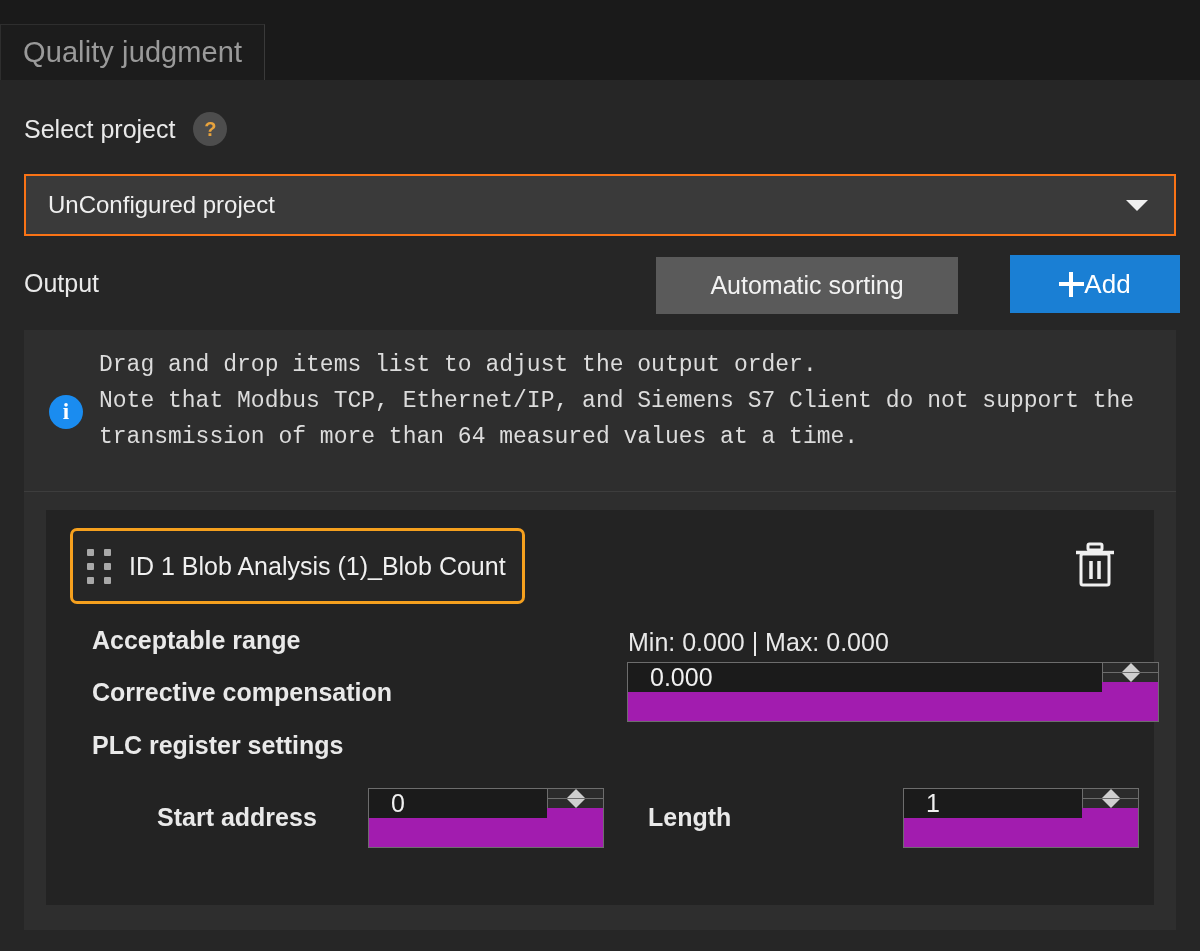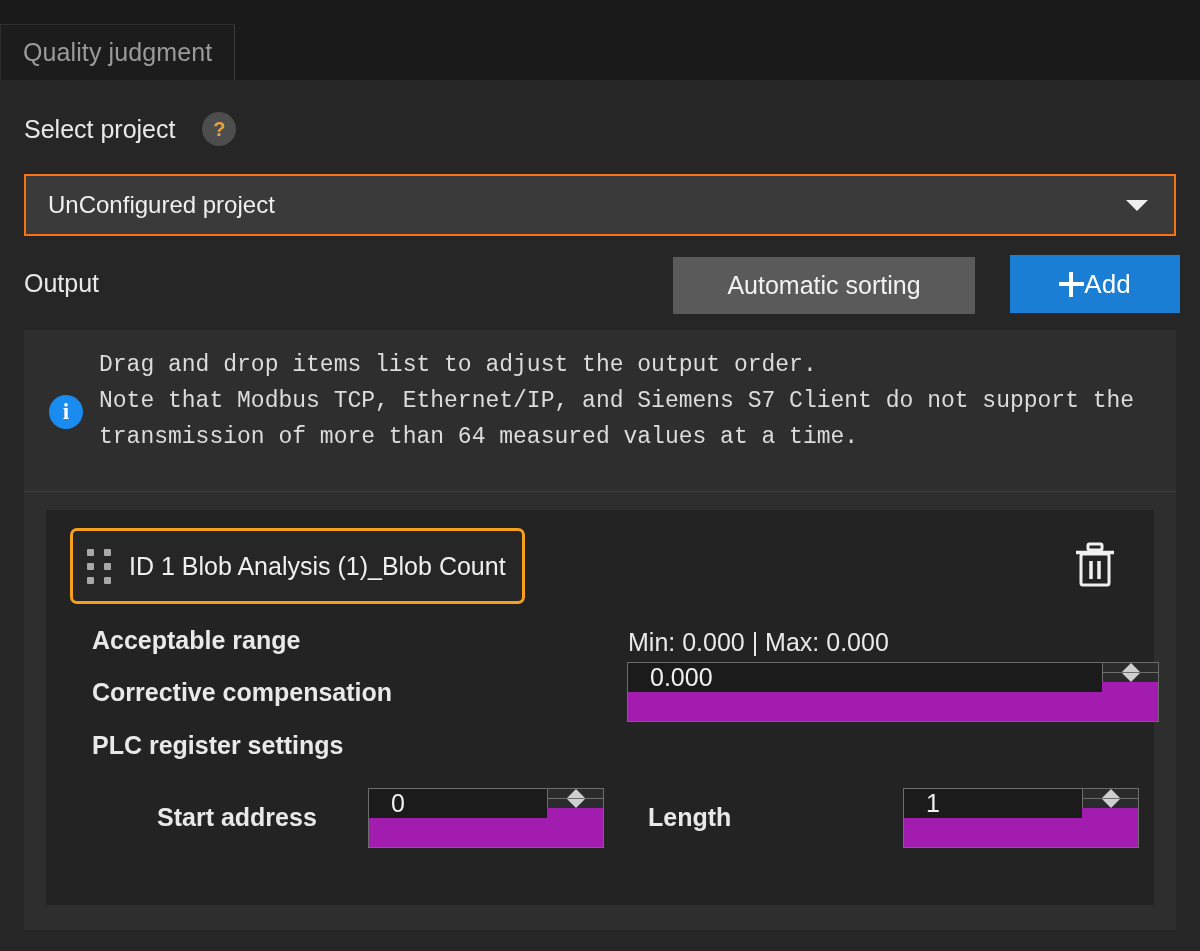--- a/index.html
+++ b/index.html
@@ -14,21 +14,21 @@
   
   .tabbar {
     position: absolute; left: 0; top: 0; width: 1200px; height: 80px;
     background: #1a1a1a;
     display: flex; align-items: flex-end;
   }
   .tab {
     height: 56px;
     padding: 0 22px;
     display: flex; align-items: center; justify-content: center;
-    font-size: 25px;
+    font-size: 29px;
     letter-spacing: .1px;
     cursor: default;
     border-top: 1px solid #2e2e2e;
   }
   .tab.inactive {
     background: #1c1c1c;
     color: #9a9a9a;
     border-right: 1px solid #3a3a3a;
     border-left: 1px solid #2e2e2e;
   }
@@ -36,21 +36,21 @@
     background: #2b2b2b;
     color: #f2f2f2;
     border-right: 1px solid #3a3a3a;
   }
 
   
   .page { position: absolute; left: 0; top: 80px; width: 1200px; height: 871px; background: #262626; }
 
   .label-row {
     position: absolute; left: 24px; top: 32px;
-    display: flex; align-items: center; gap: 27px;
+    display: flex; align-items: center; gap: 18px;
   }
   .label-row .txt { font-size: 25px; color: #e9e9e9; }
   .help-icon {
     width: 34px; height: 34px; border-radius: 50%;
     background: #4d4d4d; color: #e8a33d;
     display: flex; align-items: center; justify-content: center;
     font-size: 20px; font-weight: bold;
   }
 
   
@@ -64,21 +64,21 @@
   .caret {
     width: 0; height: 0; margin-right: 26px;
     border-left: 11px solid transparent;
     border-right: 11px solid transparent;
     border-top: 11px solid #f0f0f0;
   }
 
   
   .output-label { position: absolute; left: 24px; top: 189px; font-size: 25px; color: #e9e9e9; }
   .btn-sort {
-    position: absolute; left: 673px; top: 177px; width: 302px; height: 57px;
+    position: absolute; left: 656px; top: 177px; width: 302px; height: 57px;
     background: #5a5a5a; border: none; color: #f2f2f2;
     font-family: "Liberation Sans", sans-serif; font-size: 25px;
     display: flex; align-items: center; justify-content: center;
     cursor: pointer;
   }
   .btn-add {
     position: absolute; left: 1010px; top: 175px; width: 170px; height: 58px;
     background: #1a7fd4; border: none; color: #ffffff;
     font-family: "Liberation Sans", sans-serif; font-size: 26px;
     display: flex; align-items: center; justify-content: center; 

